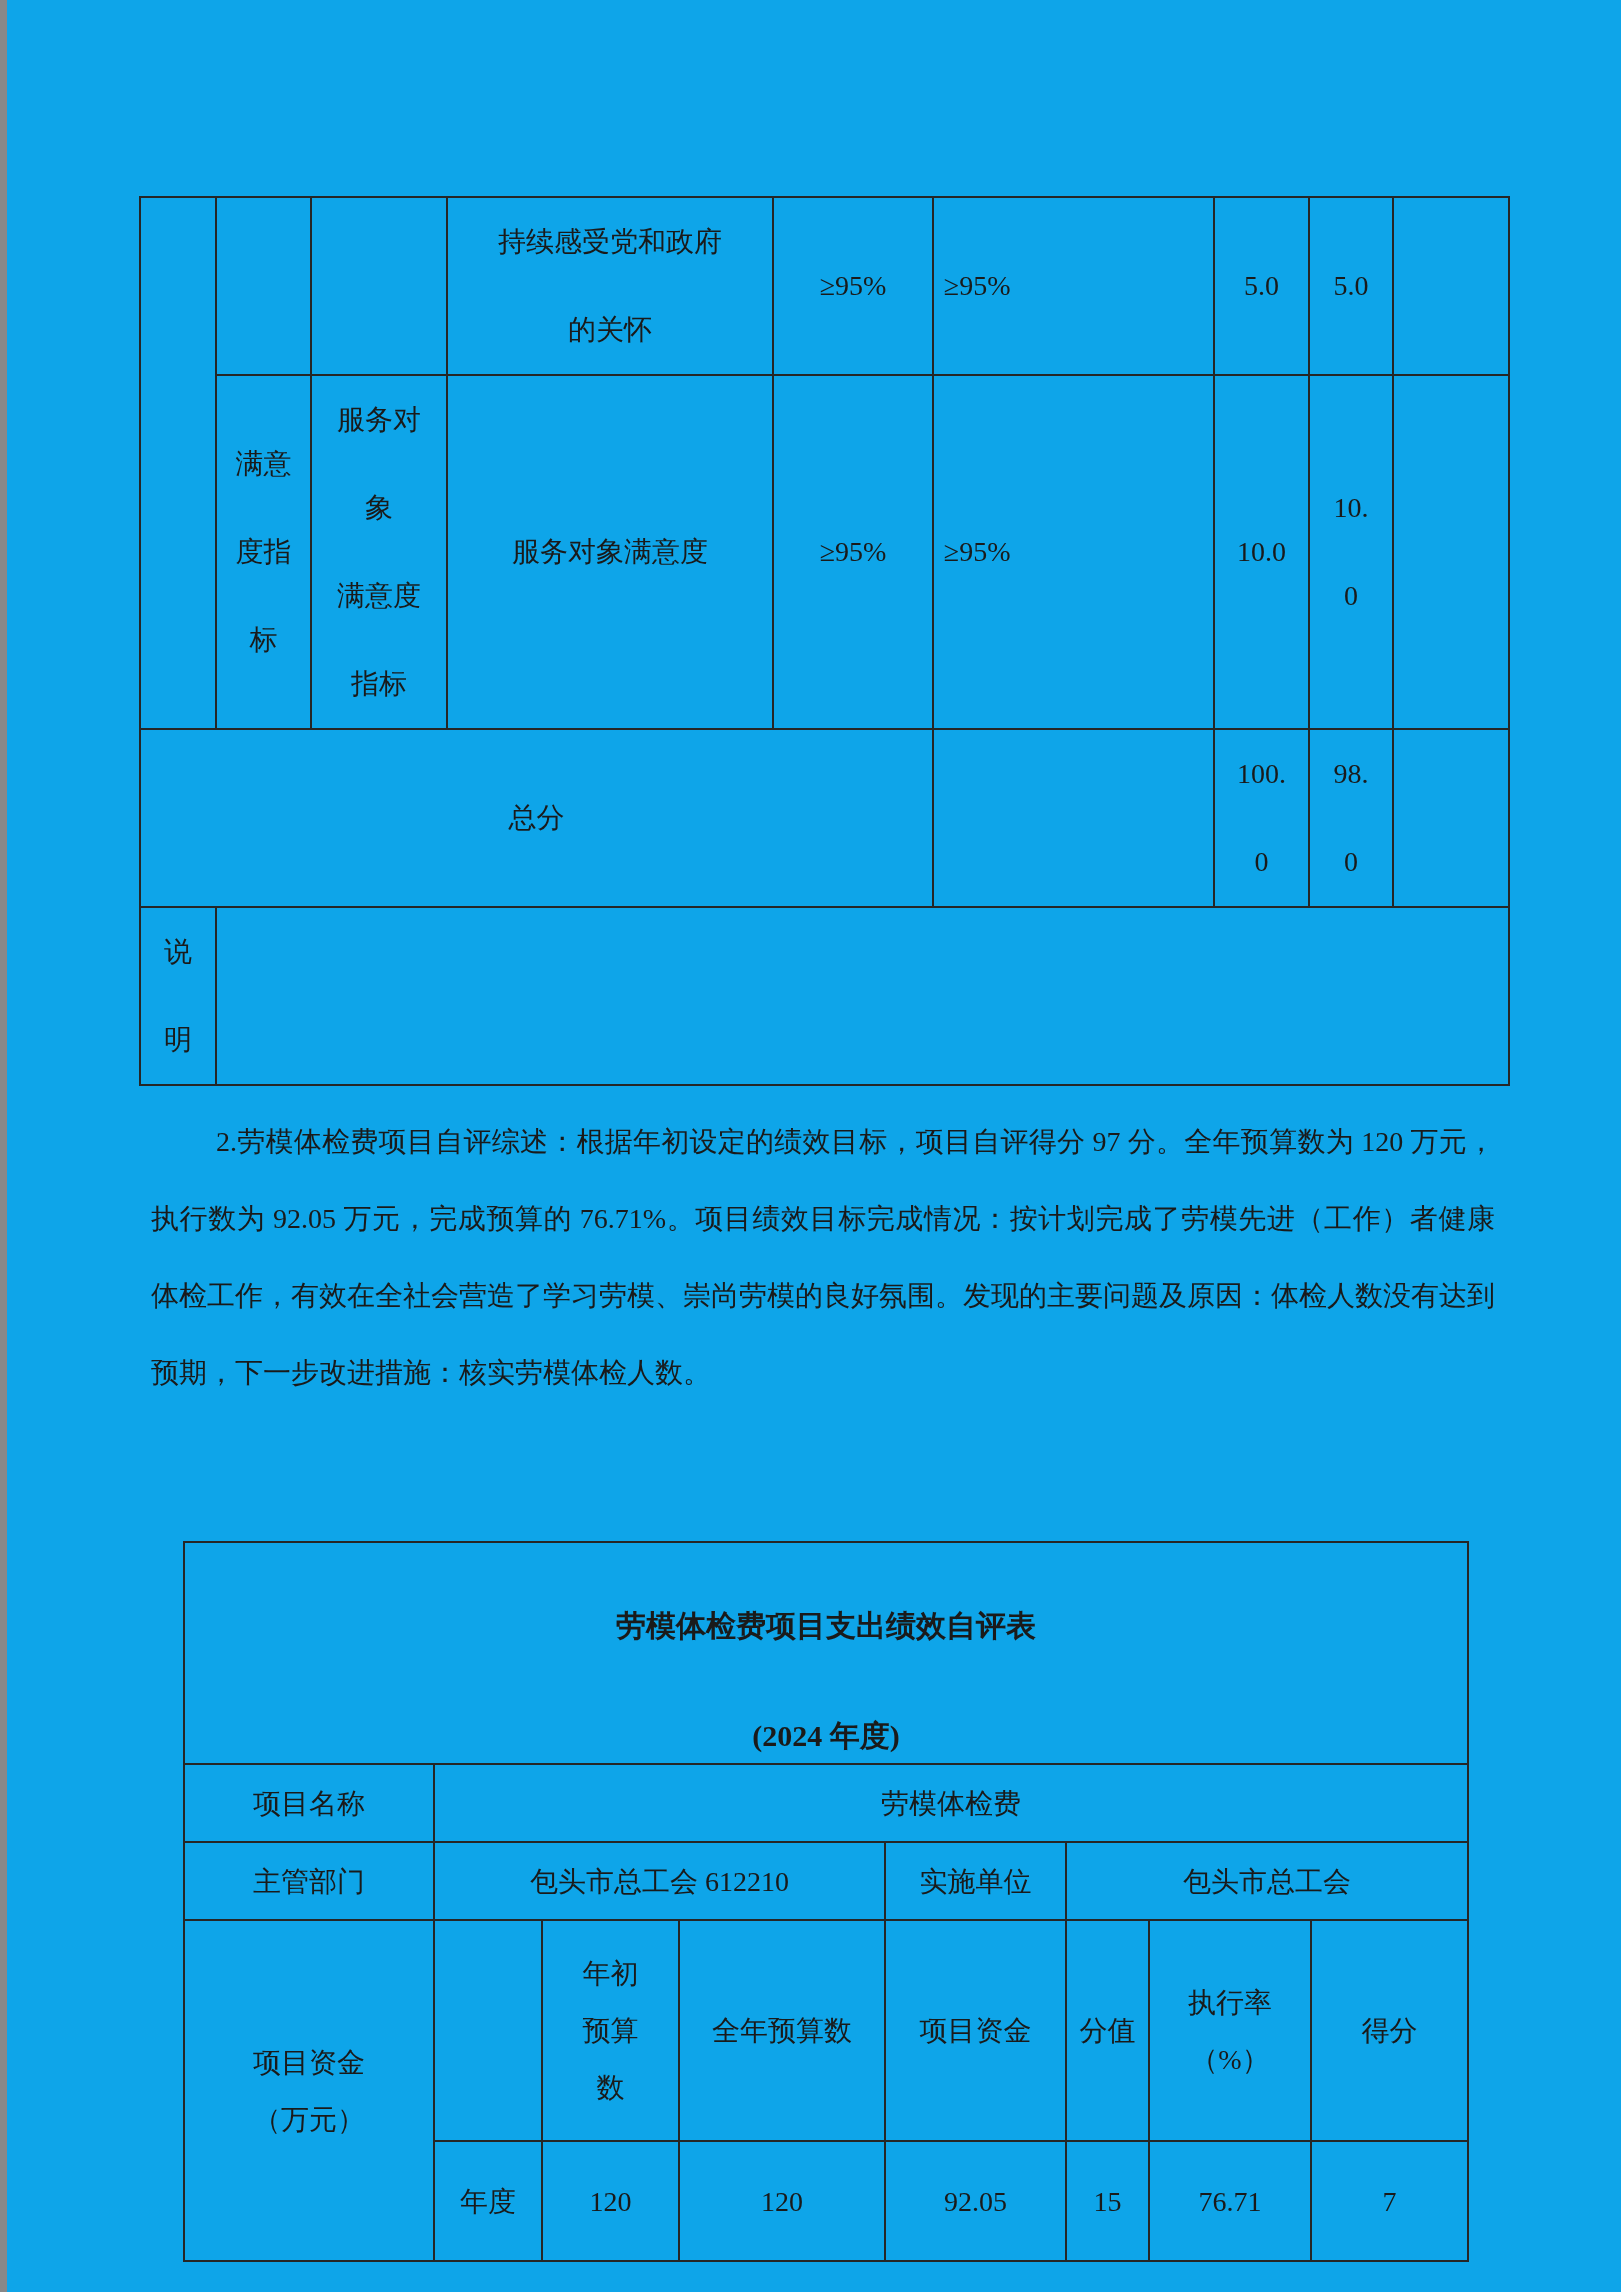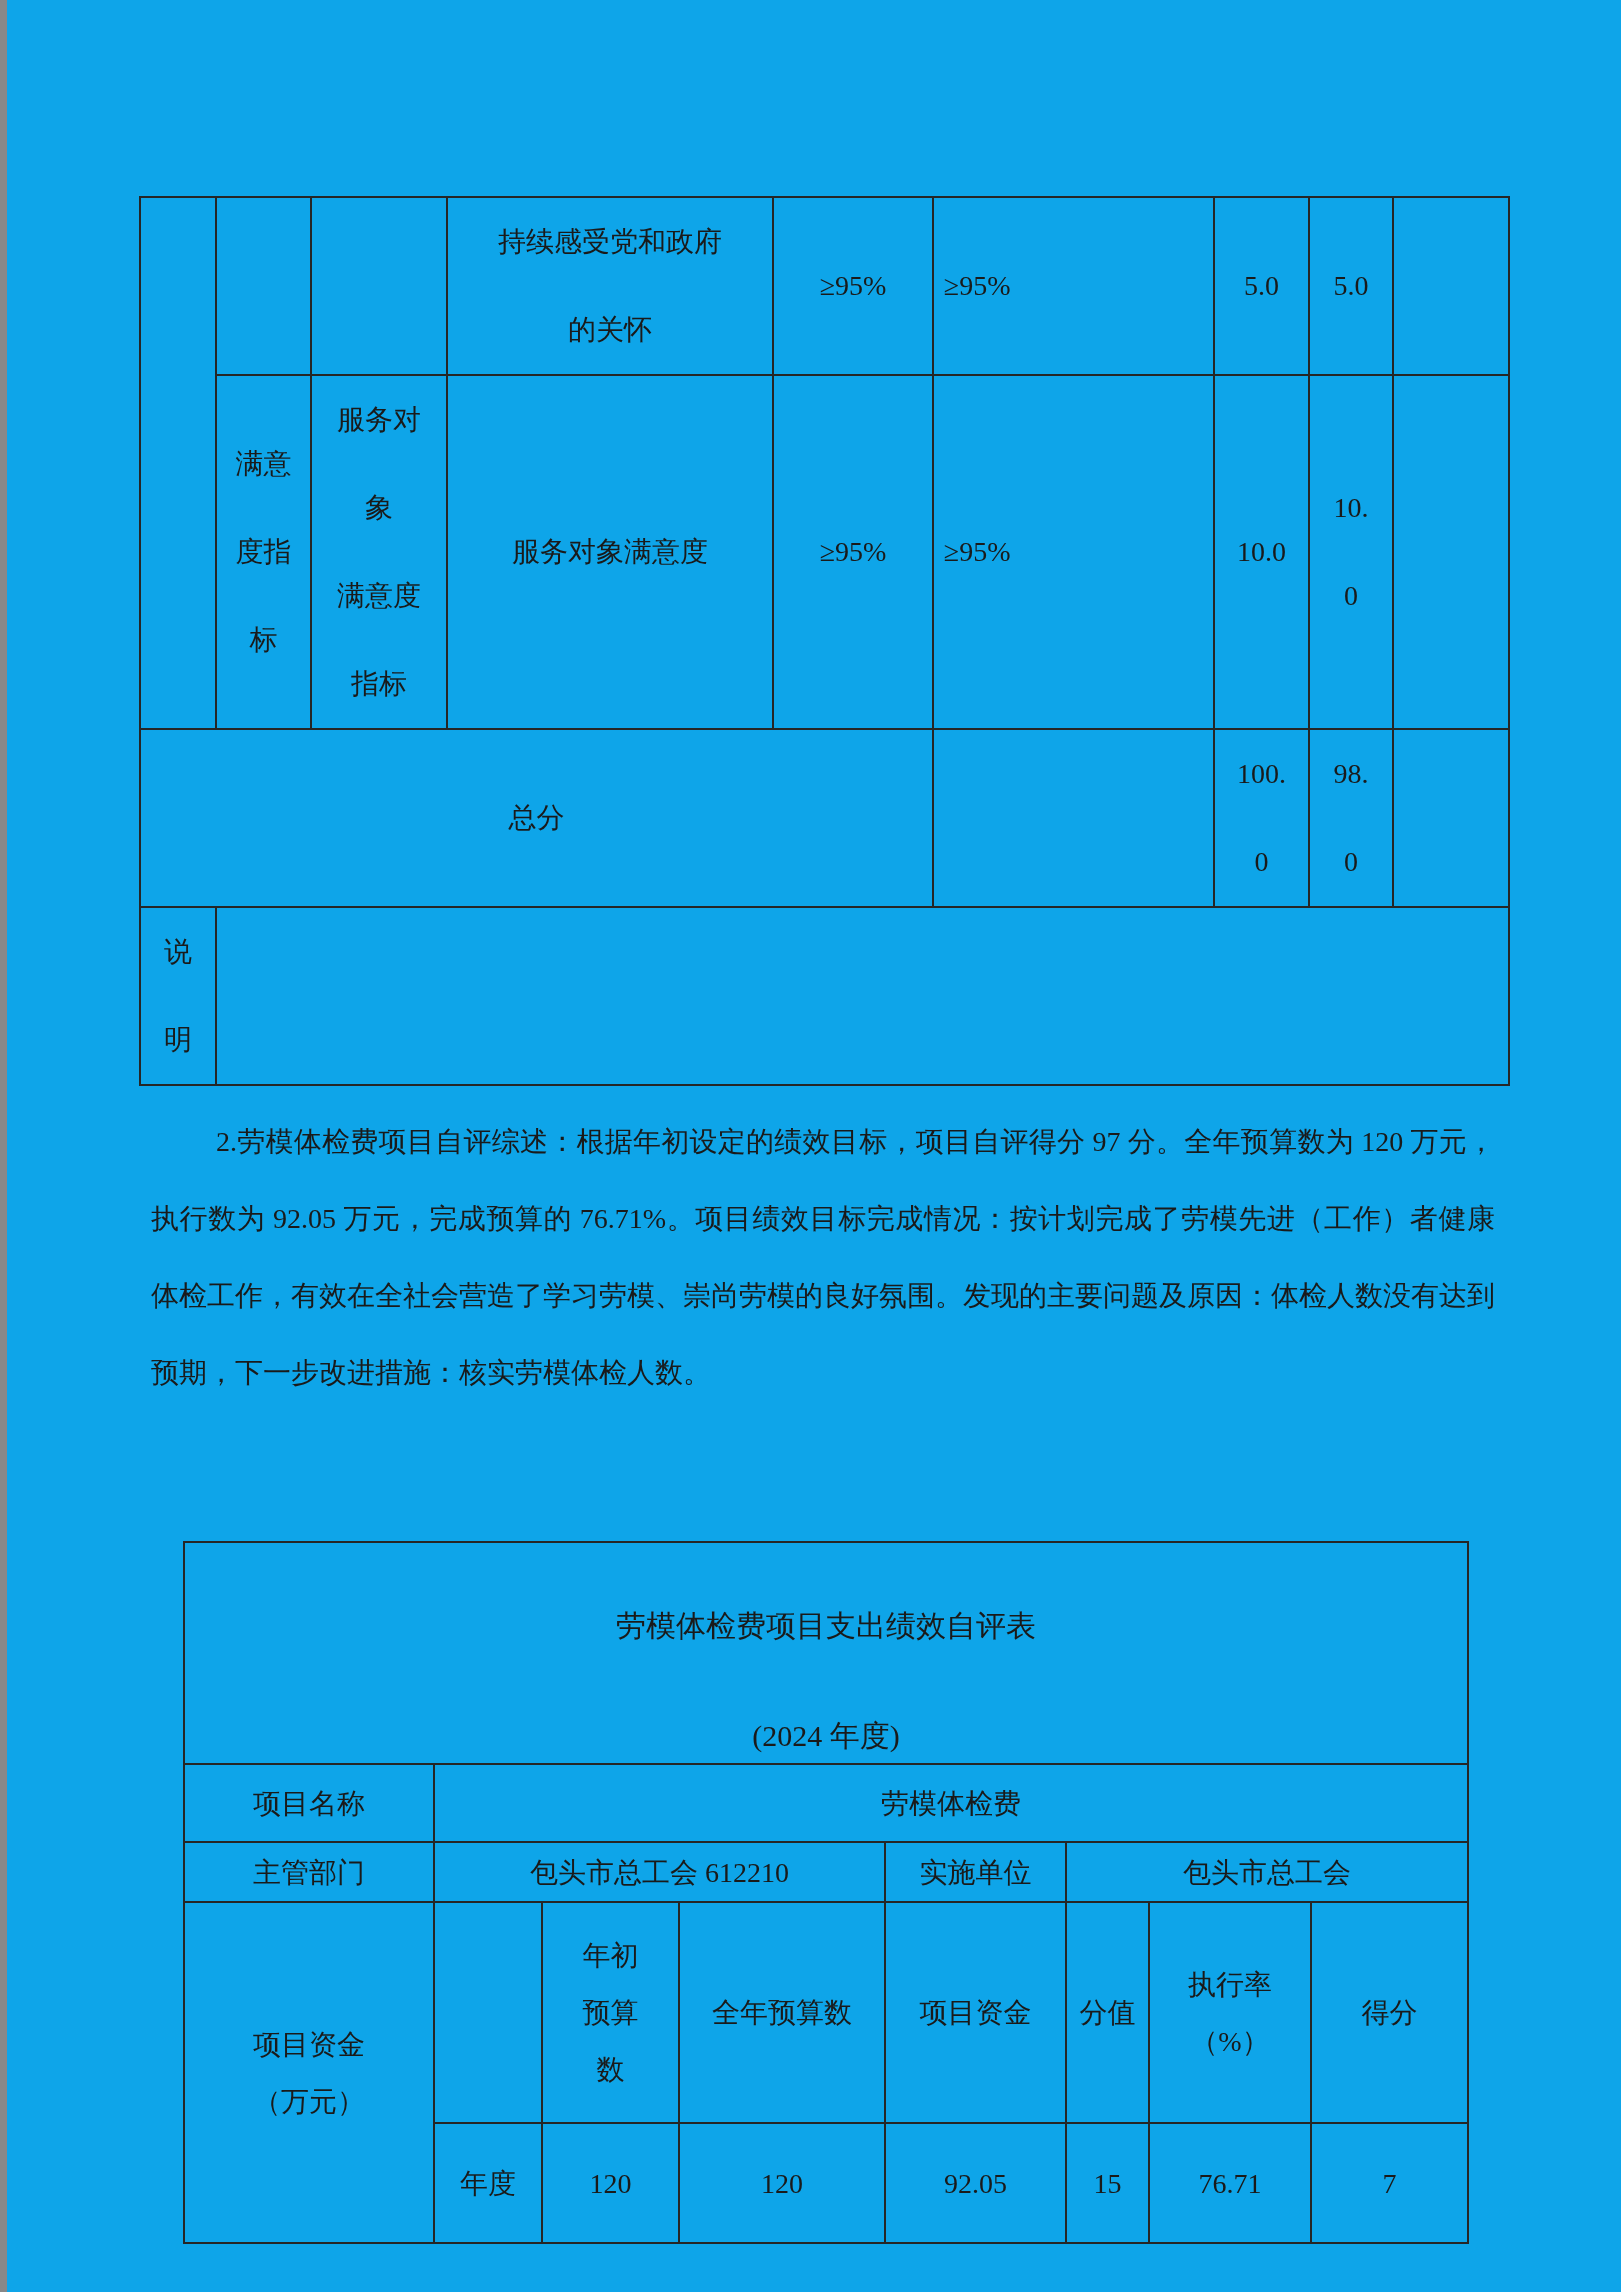--- a/index.html
+++ b/index.html
@@ -28,21 +28,21 @@
     font-size:28px;line-height:88px;
   }
   .t-indicator td.left-val{text-align:left;padding-left:9.8px;}
   .t-indicator tr.thick-top td{border-top-width:2.9px;}
   
   .t-selfeval{
     position:absolute;left:176px;top:1541px;width:1284px;
     font-size:28px;line-height:57px;
   }
   .t-selfeval td.title-cell{
-    font-weight:normal;font-size:30px;line-height:55px;text-align:center;
+    font-weight:bold;font-size:30px;line-height:55px;text-align:center;
   }
   
   .summary{
     position:absolute;left:144px;top:1103px;width:1344px;
     font-size:28px;line-height:77px;
     text-align:justify;
     text-indent:65px;
   }
   
   .page-num{
@@ -130,21 +130,21 @@
       <tr style="height:147px">
         <td colspan="8" class="title-cell">
           <span>劳模体检费项目支出绩效自评表</span><br>
           <span>(2024 年度)</span>
         </td>
       </tr>
       <tr style="height:78px">
         <td>项目名称</td>
         <td colspan="7">劳模体检费</td>
       </tr>
-      <tr style="height:60px">
+      <tr style="height:78px">
         <td>主管部门</td>
         <td colspan="3">包头市总工会 612210</td>
         <td>实施单位</td>
         <td colspan="3">包头市总工会</td>
       </tr>
       <tr style="height:221px">
         <td rowspan="2">项目资金
 （万元）</td>
         <td></td>
         <td>年初

